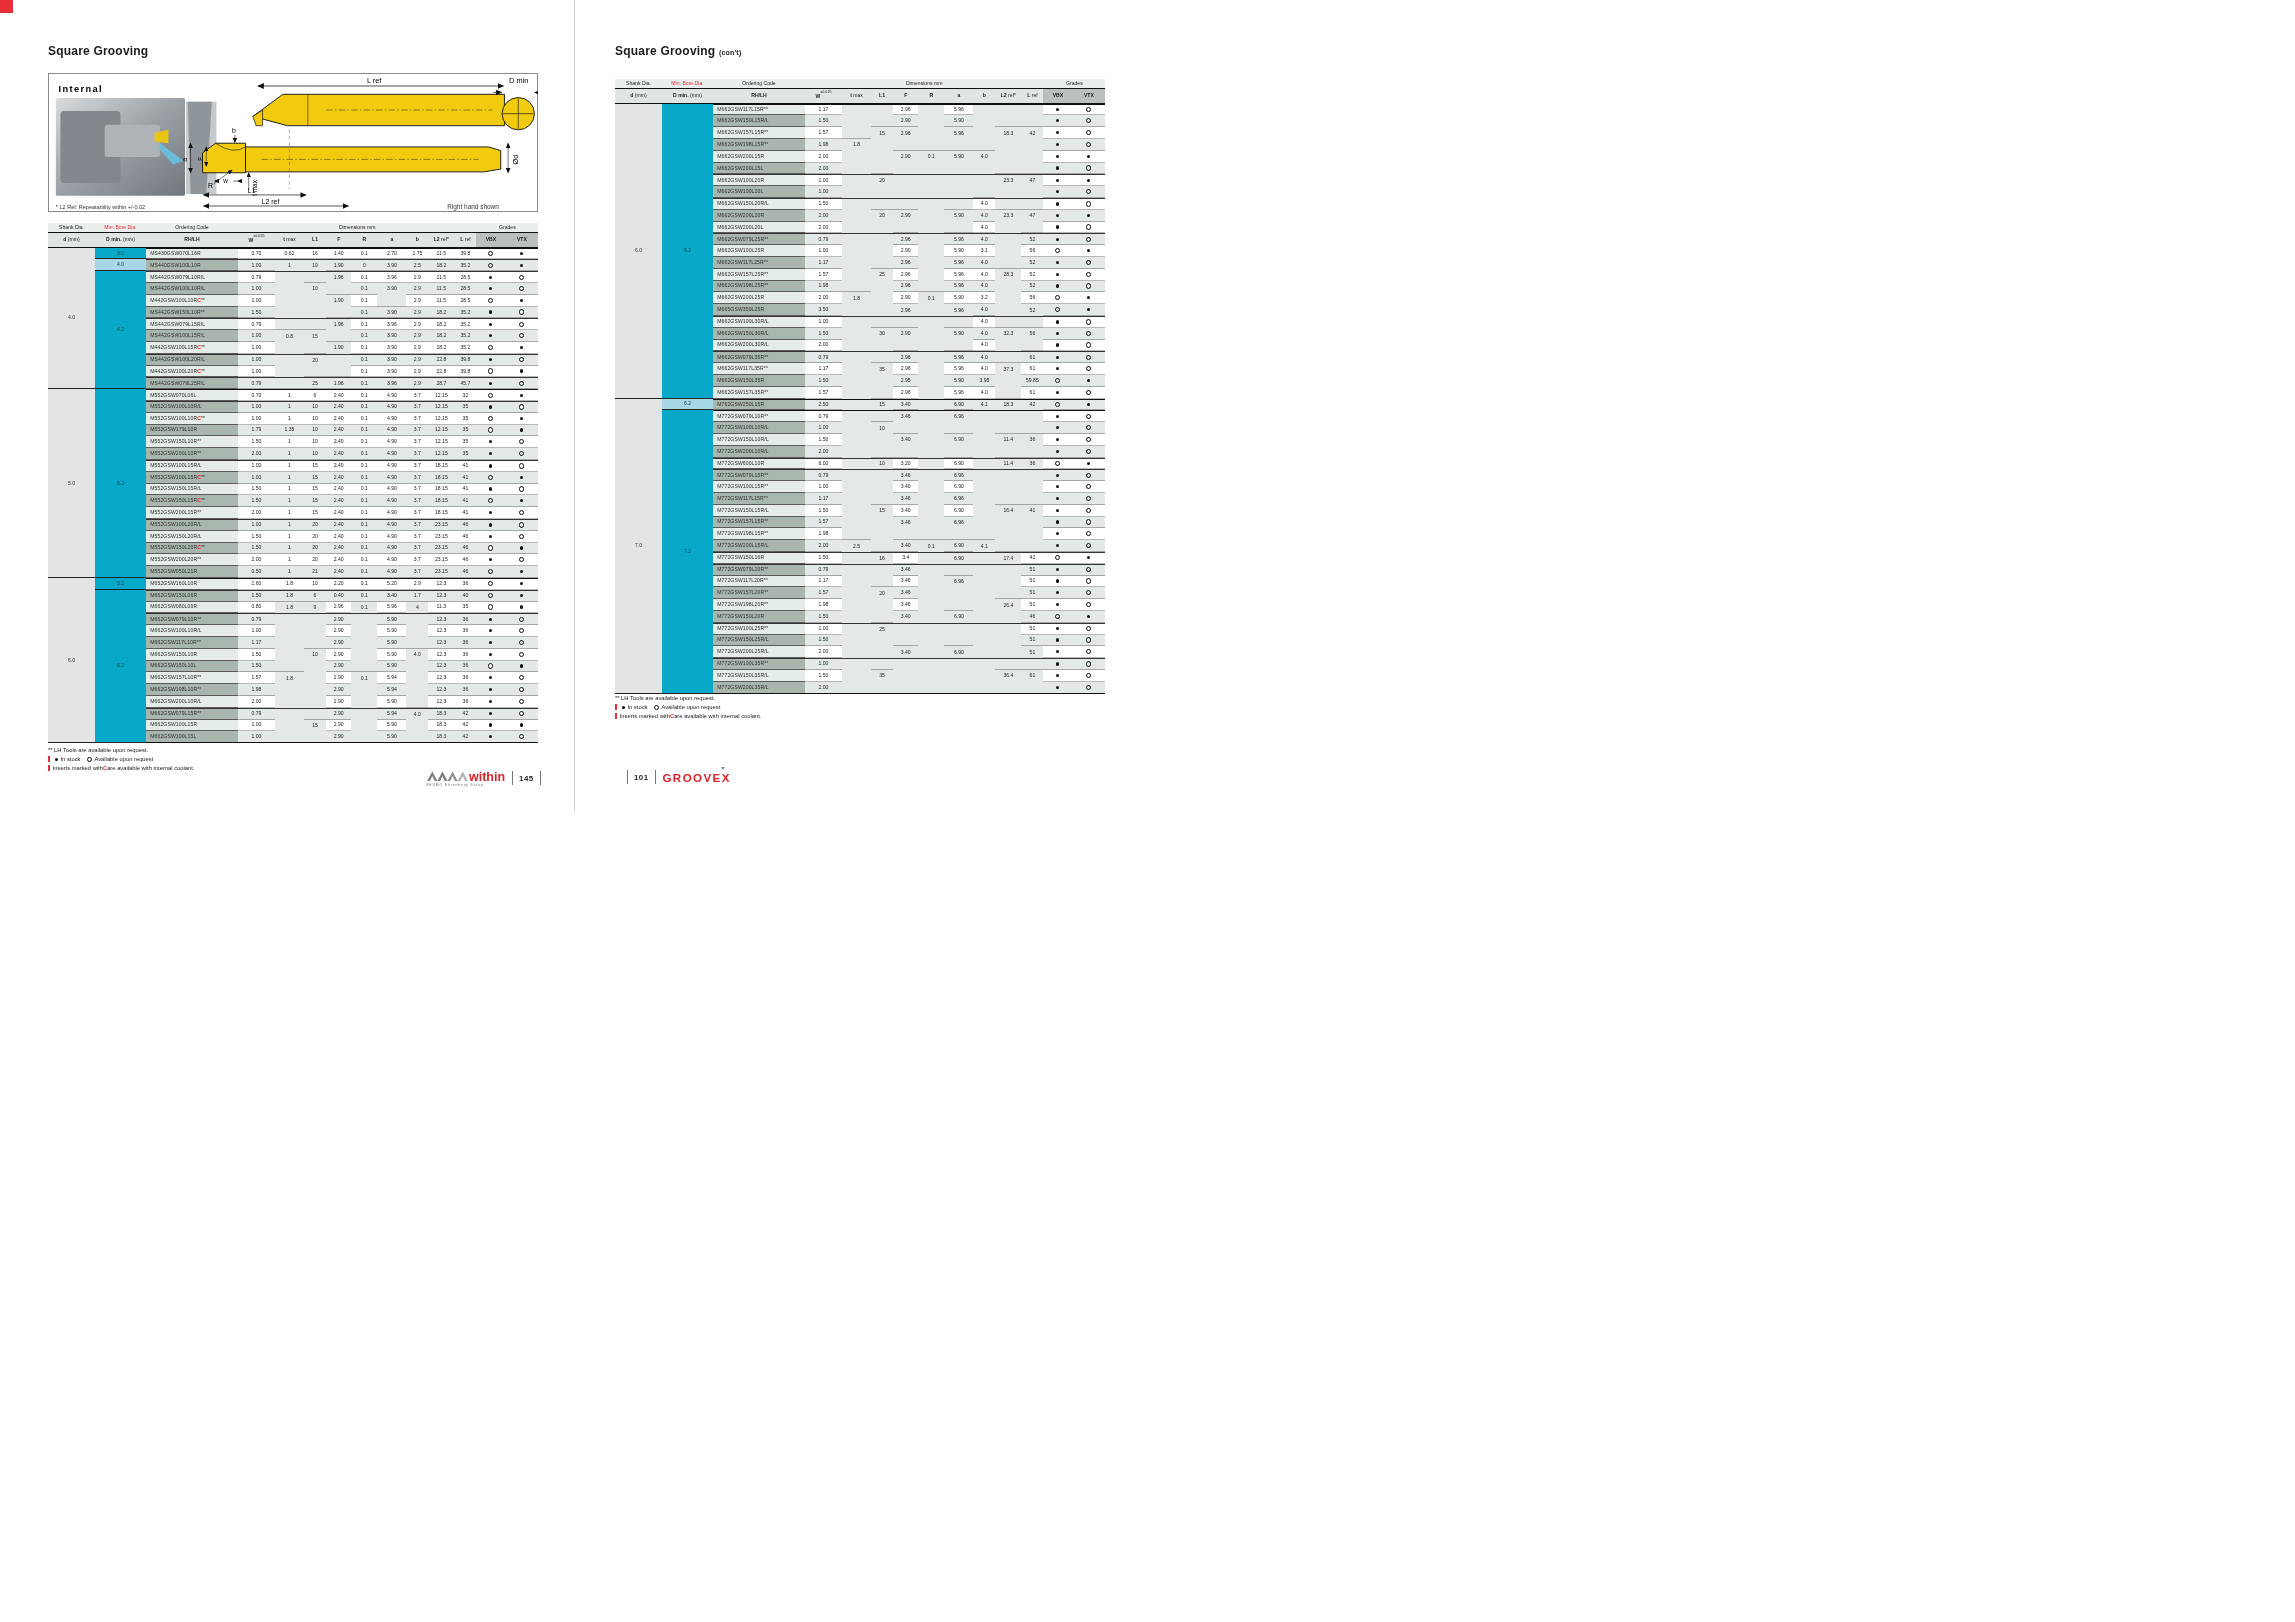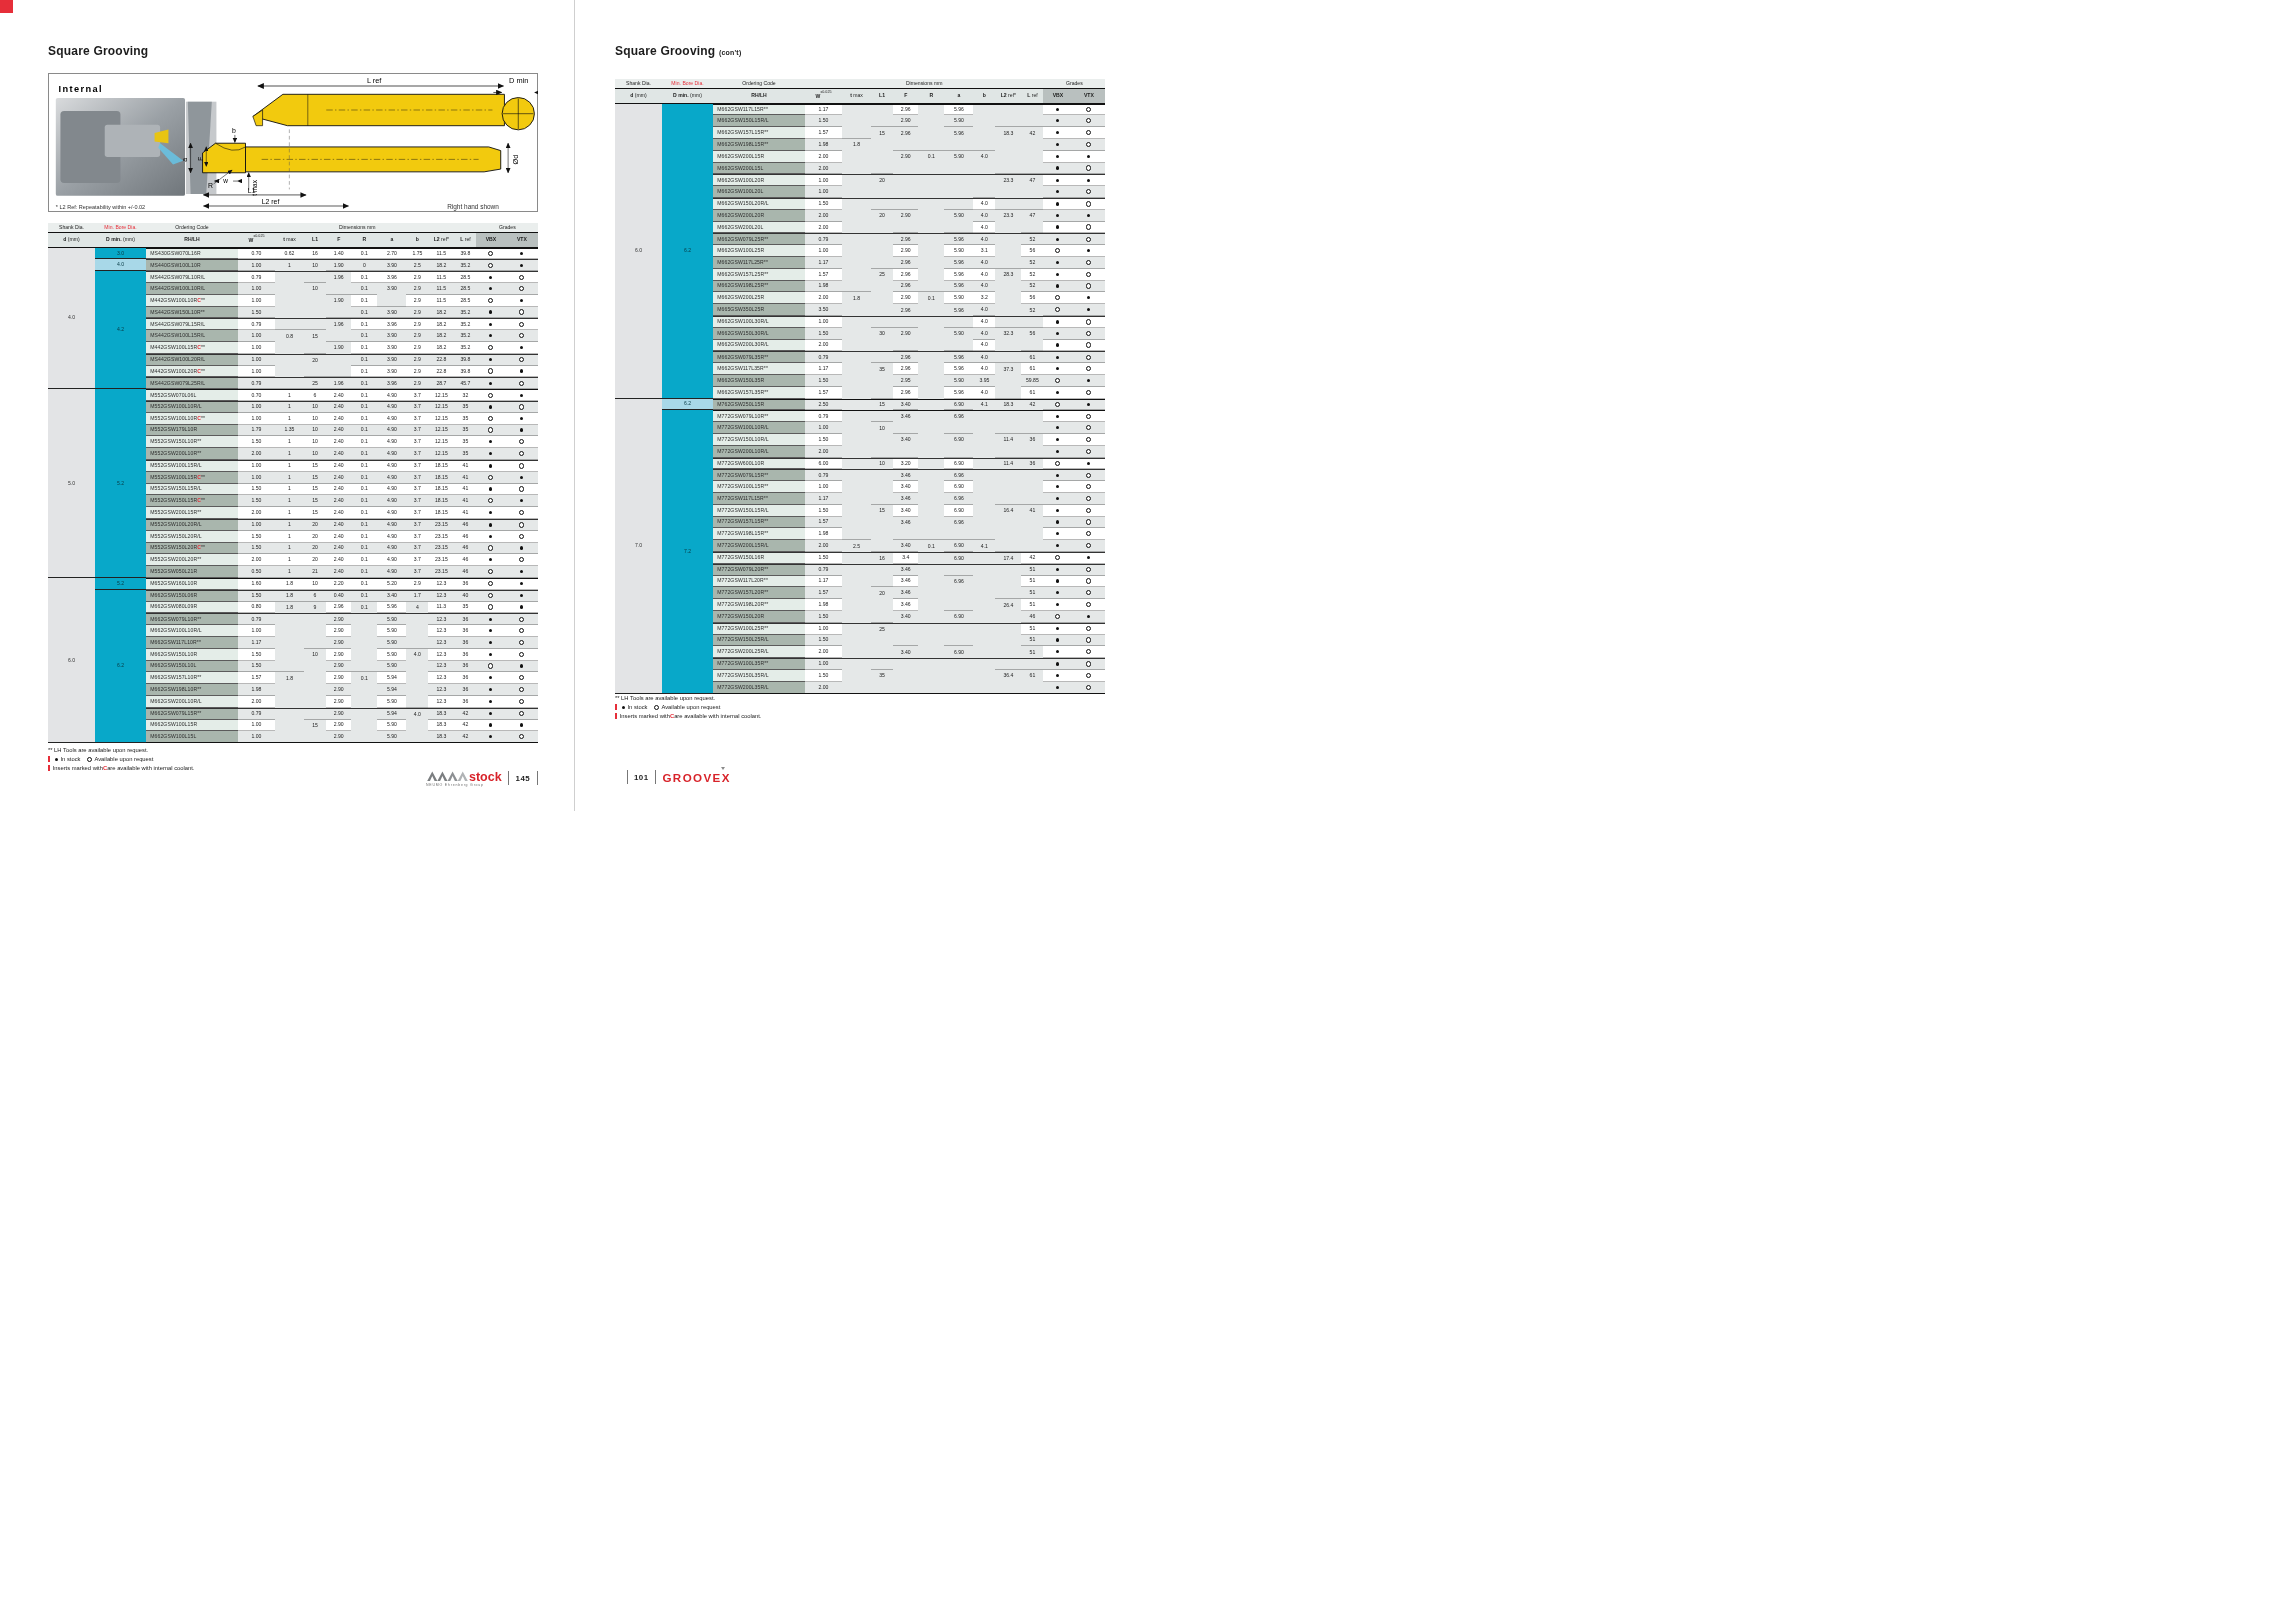--- a/index.html
+++ b/index.html
@@ -893,21 +893,21 @@
 
   <div class="footer" style="left:426px;top:770px;">
     <div class="vargus-wrap">
       <div class="vargus-row">
         <svg width="43" height="12" viewBox="0 0 92 26">
           <polygon points="2,24 13,3 24,24 18,24 13,13 8,24" fill="#7b7e80"></polygon>
           <polygon points="24,24 35,3 46,24 40,24 35,13 30,24" fill="#7b7e80"></polygon>
           <polygon points="46,24 57,3 68,24 62,24 57,13 52,24" fill="#8d9093"></polygon>
           <polygon points="68,24 79,3 90,24 84,24 79,13 74,24" fill="#b0b3b5"></polygon>
         </svg>
-        <span class="vargus-txt">stock</span>
+        <span class="vargus-txt">within</span>
       </div>
       <span class="vargus-sub">NEUMO Ehrenberg Group</span>
     </div>
     <span class="pbar"></span>
     <span class="pnum">145</span>
     <span class="pbar"></span>
   </div>
 
   <div class="pgtitle" style="left:615px;top:44px;">
     <span>Square Grooving</span> <span class="suffix">(con't)</span>

